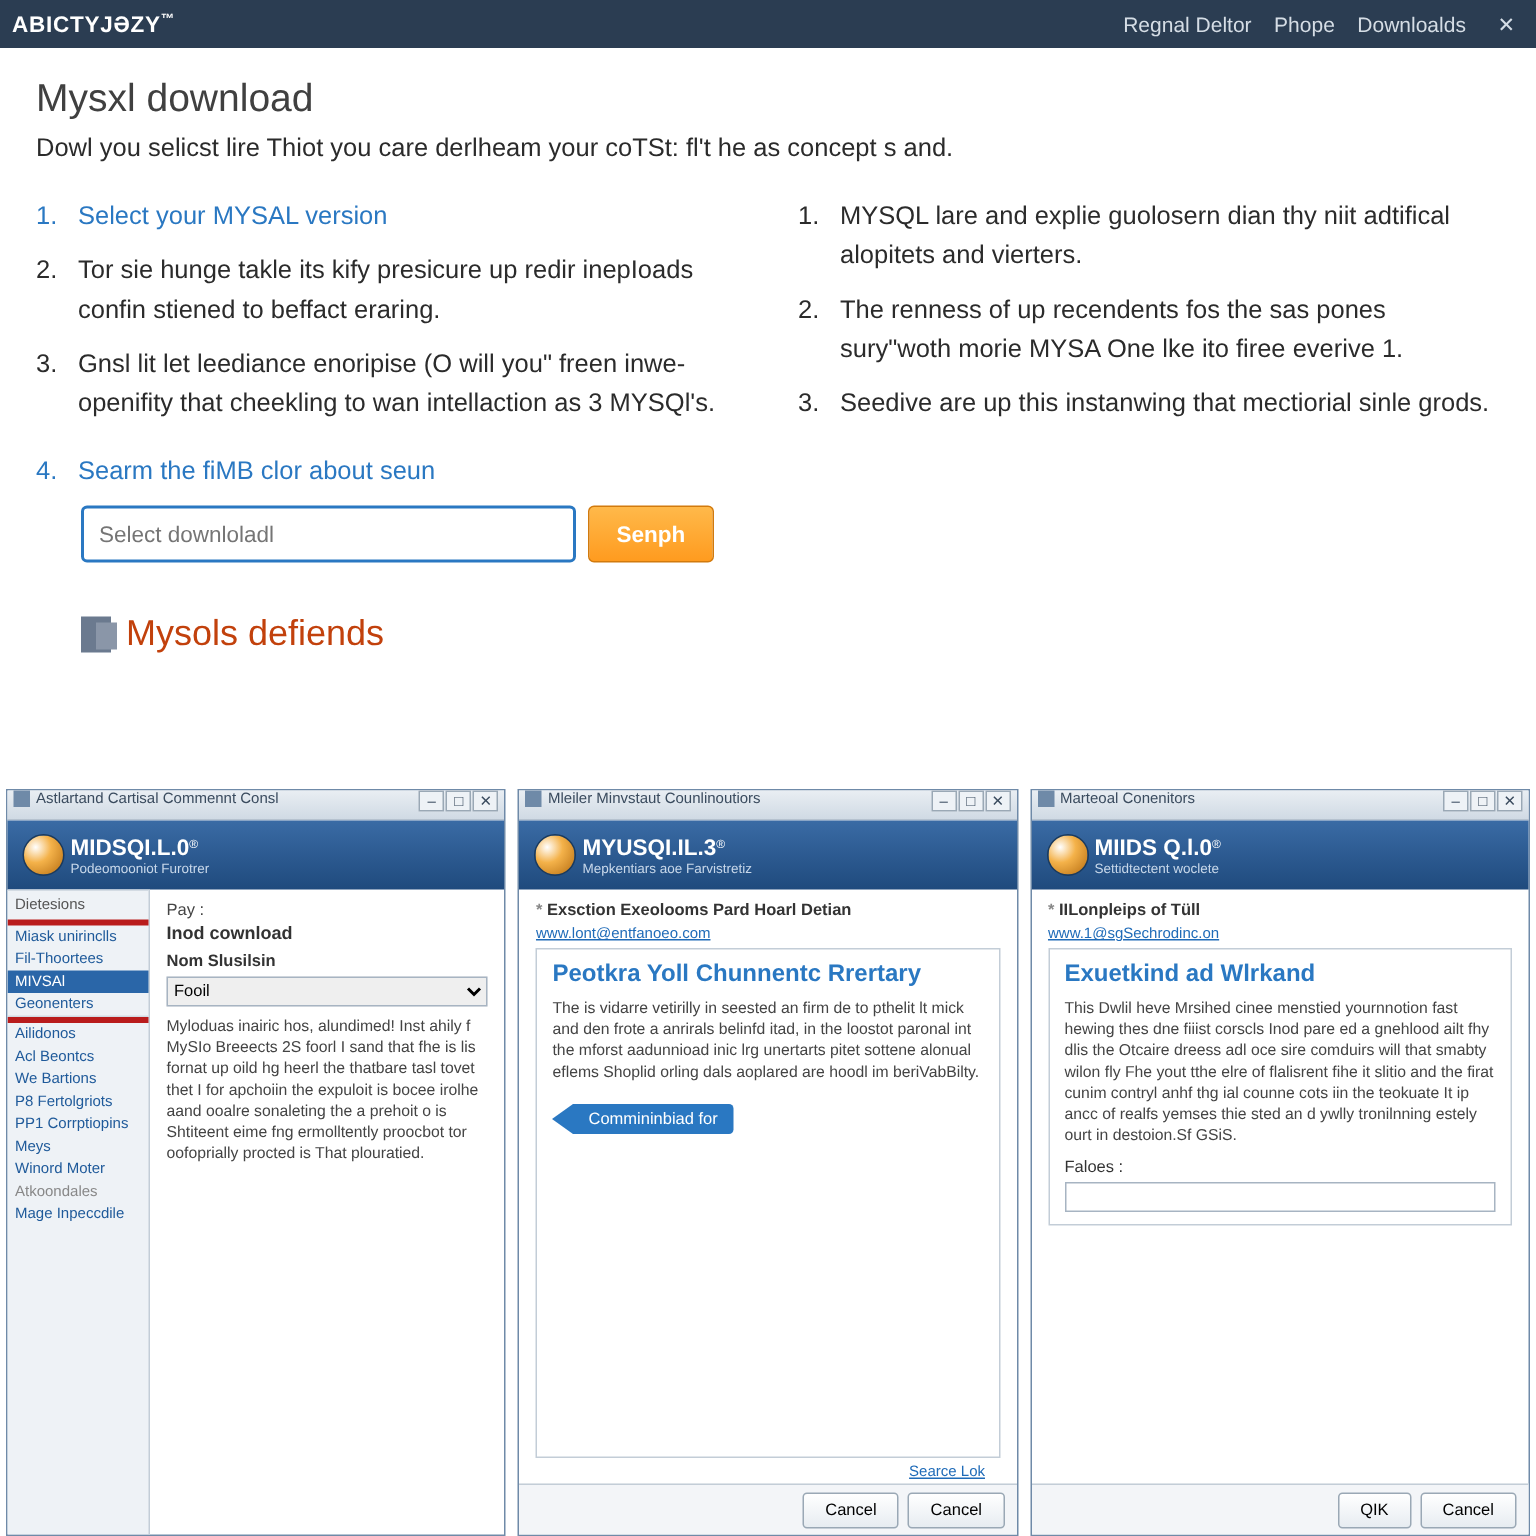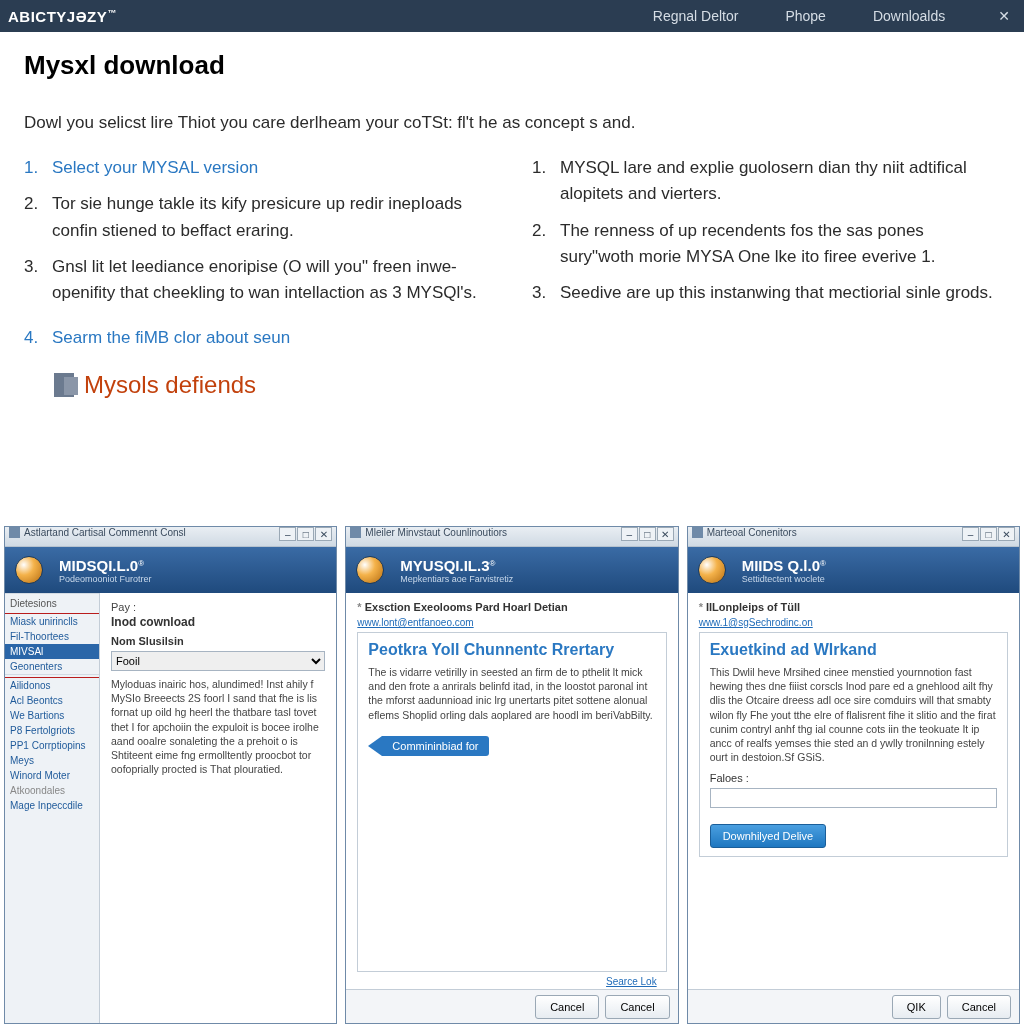--- a/index.html
+++ b/index.html
@@ -1,24 +1,24 @@
 <!DOCTYPE html>
 <html><head>
 <meta charset="utf-8">
 <style>
 *{margin:0;padding:0;box-sizing:border-box;font-family:Arial,Helvetica,sans-serif}
 body{width:1024px;height:1024px;background:#fff;overflow:hidden}
 .topbar{background:#2b3d52;height:32px;display:flex;align-items:center;padding:0 8px;color:#fff}
 .logo{font-weight:bold;font-size:15px;letter-spacing:.5px}
 .logo sup{font-size:9px}
-.topnav{margin-left:auto;display:flex;gap:47px;align-items:flex-start}
+.topnav{margin-left:auto;display:flex;gap:15px;align-items:flex-start}
 .topnav span{font-size:14px;color:#d5dde5;cursor:pointer}
 .close-x{font-size:16px;padding:0 6px;cursor:pointer;color:#d5dde5}
 .page{padding:18px 24px 0 24px}
-.page h1{font-size:26px;font-weight:bold;color:#000000;margin-bottom:32px}
+.page h1{font-size:26px;font-weight:normal;color:#404040;margin-bottom:8px}
 .intro{font-size:17px;color:#2b2b2b;margin-bottom:22px}
 .cols{display:flex;gap:40px}
 .col{flex:1}
 ol.steps{list-style:none;counter-reset:s}
 ol.steps li{counter-increment:s;position:relative;padding-left:28px;font-size:17px;line-height:1.55;margin-bottom:10px;color:#2b2b2b}
 ol.steps li::before{content:counter(s)".";position:absolute;left:0;color:#2b2b2b}
 ol.steps li.link-style{color:#2a78c2}
 ol.steps li.link-style::before{color:#2a78c2}
 .searchrow{display:flex;gap:8px;margin:10px 0 24px 30px}
 .searchrow input{flex:0 0 330px;height:38px;border:2px solid #2a78c2;border-radius:4px;padding:0 10px;font-size:15px;color:#888}
@@ -26,27 +26,27 @@
 .section-head{display:flex;align-items:center;gap:10px;padding:10px 0 8px 30px}
 .doc-icon{width:20px;height:24px;background:#6b7a8f;display:inline-block;position:relative}
 .doc-icon::after{content:"";position:absolute;width:14px;height:18px;background:#8a96a8;left:10px;top:4px}
 .section-head span{font-size:24px;color:#c2410c}
 .windows{position:absolute;left:0;right:0;bottom:0;top:526px;display:flex;gap:8px;padding:0 4px}
 .win{flex:1;border:1px solid #6f8aa8;background:#fff;display:flex;flex-direction:column;font-size:11px}
 .titlebar{height:20px;background:linear-gradient(#e9eef3,#d0dae4);display:flex;align-items:flex-start;padding:0 4px;color:#3a4b5e;border-bottom:1px solid #b6c2cf}
 .titlebar .t{flex:1;font-size:10px;white-space:nowrap;overflow:hidden;text-overflow:ellipsis}
 .titlebar .wc{display:flex;gap:1px}
 .titlebar .wc span{width:17px;height:14px;border:1px solid #9aa8b5;background:#eef2f6;display:flex;align-items:center;justify-content:center;font-size:10px;cursor:pointer}
-.banner{height:46px;background:linear-gradient(#3a6ba5,#1f4a7d);display:flex;align-items:center;padding:0 10px;gap:16px;color:#fff}
+.banner{height:46px;background:linear-gradient(#3a6ba5,#1f4a7d);display:flex;align-items:center;padding:0 10px;gap:4px;color:#fff}
 .banner .bicon{width:28px;height:28px;border-radius:50%;background:radial-gradient(circle at 30% 30%,#fff,#f4b24a 40%,#b56c10);border:1px solid #1a3a5e}
 .banner .bt{font-size:15px;font-weight:bold}
 .banner .bs{font-size:9px;color:#c8d8ea;display:block}
 .body2{flex:1;display:flex;overflow:hidden}
 .sidebar{width:95px;background:#eef2f6;border-right:1px solid #c3cdd7;font-size:10px;color:#333}
-.sbhead{padding:4px 5px;font-size:10px;color:#555;border-bottom:1px solid #b91c1c;border-top:1px solid #d3dbe3}
+.sbhead{padding:4px 5px;font-size:10px;color:#555;border-bottom:4px solid #b91c1c;border-top:1px solid #d3dbe3}
 .sidebar a{display:block;padding:2px 5px;color:#1f5a9a;text-decoration:none;white-space:nowrap;overflow:hidden}
 .sidebar a.sel{background:#2a66a8;color:#fff}
 .sidebar a.mut{color:#888}
 .content{flex:1;padding:8px 11px;font-size:11px;color:#333;overflow:hidden;display:flex;flex-direction:column}
 .clabel{font-size:11px;color:#444}
 .ctitle{font-size:12px;font-weight:bold;color:#333;margin:2px 0 6px}
 .subt{font-size:11px;font-weight:bold;color:#333;margin-bottom:4px}
 select.drop{width:100%;height:20px;border:1px solid #a7b4c2;font-size:11px;margin-bottom:6px}
 .body2 p{font-size:10.5px;line-height:1.35;color:#444}
 .linkline{font-size:10px;color:#1f6bb8;text-decoration:underline}
@@ -82,20 +82,24 @@
   <div class="cols">
     <div class="col">
       <ol class="steps">
         <li class="link-style">Select your MYSAL version</li>
         <li>Tor sie hunge takle its kify presicure up redir inepIoads confin stiened to beffact eraring.</li>
         <li>Gnsl lit let leediance enoripise (O will you" freen inwe-openifity that cheekling to wan intellaction as 3 MYSQl's.</li>
       </ol>
       <ol class="steps" style="counter-reset:s 3;margin-top:18px">
         <li class="link-style">Searm the fiMB clor about seun</li>
       </ol>
+      <div class="searchrow">
+        <input type="text" placeholder="Select downloladl" style="">
+        <button class="searchbtn">Senph</button>
+      </div>
     </div>
     <div class="col">
       <ol class="steps">
         <li>MYSQL lare and explie guolosern dian thy niit adtifical alopitets and vierters.</li>
         <li>The renness of up recendents fos the sas pones sury"woth morie MYSA One lke ito firee everive 1.</li>
         <li>Seedive are up this instanwing that mectiorial sinle grods.</li>
       </ol>
     </div>
   </div>
   <div class="section-head">
@@ -208,23 +212,20 @@
     </div>
     <div class="body2">
       <div class="content">
         <div class="subt"><span style="color:#888">*</span> <span>IILonpleips of Tüll</span></div>
         <span class="linkline">www.1@sgSechrodinc.on</span>
         <div class="panel" style="flex:0 0 auto">
           <div class="panel-h">Exuetkind ad Wlrkand</div>
           <p>This Dwlil heve Mrsihed cinee menstied yournnotion fast hewing thes dne fiiist corscls Inod pare ed a gnehlood ailt fhy dlis the Otcaire dreess adl oce sire comduirs will that smabty wilon fly Fhe yout tthe elre of flalisrent fihe it slitio and the firat cunim contryl anhf thg ial counne cots iin the teokuate It ip ancc of realfs yemses thie sted an d ywlly tronilnning estely ourt in destoion.Sf GSiS.</p>
           <div class="field-lbl">Faloes :</div>
           <input class="tf" type="text" style="">
-          <div style="margin-top:16px">
-            <button class="bluebtn">Downhilyed Delive</button>
-          </div>
         </div>
       </div>
     </div>
     <div class="footer">
       <button>QIK</button>
       <button>Cancel</button>
     </div>
   </div>
 
 </div>

